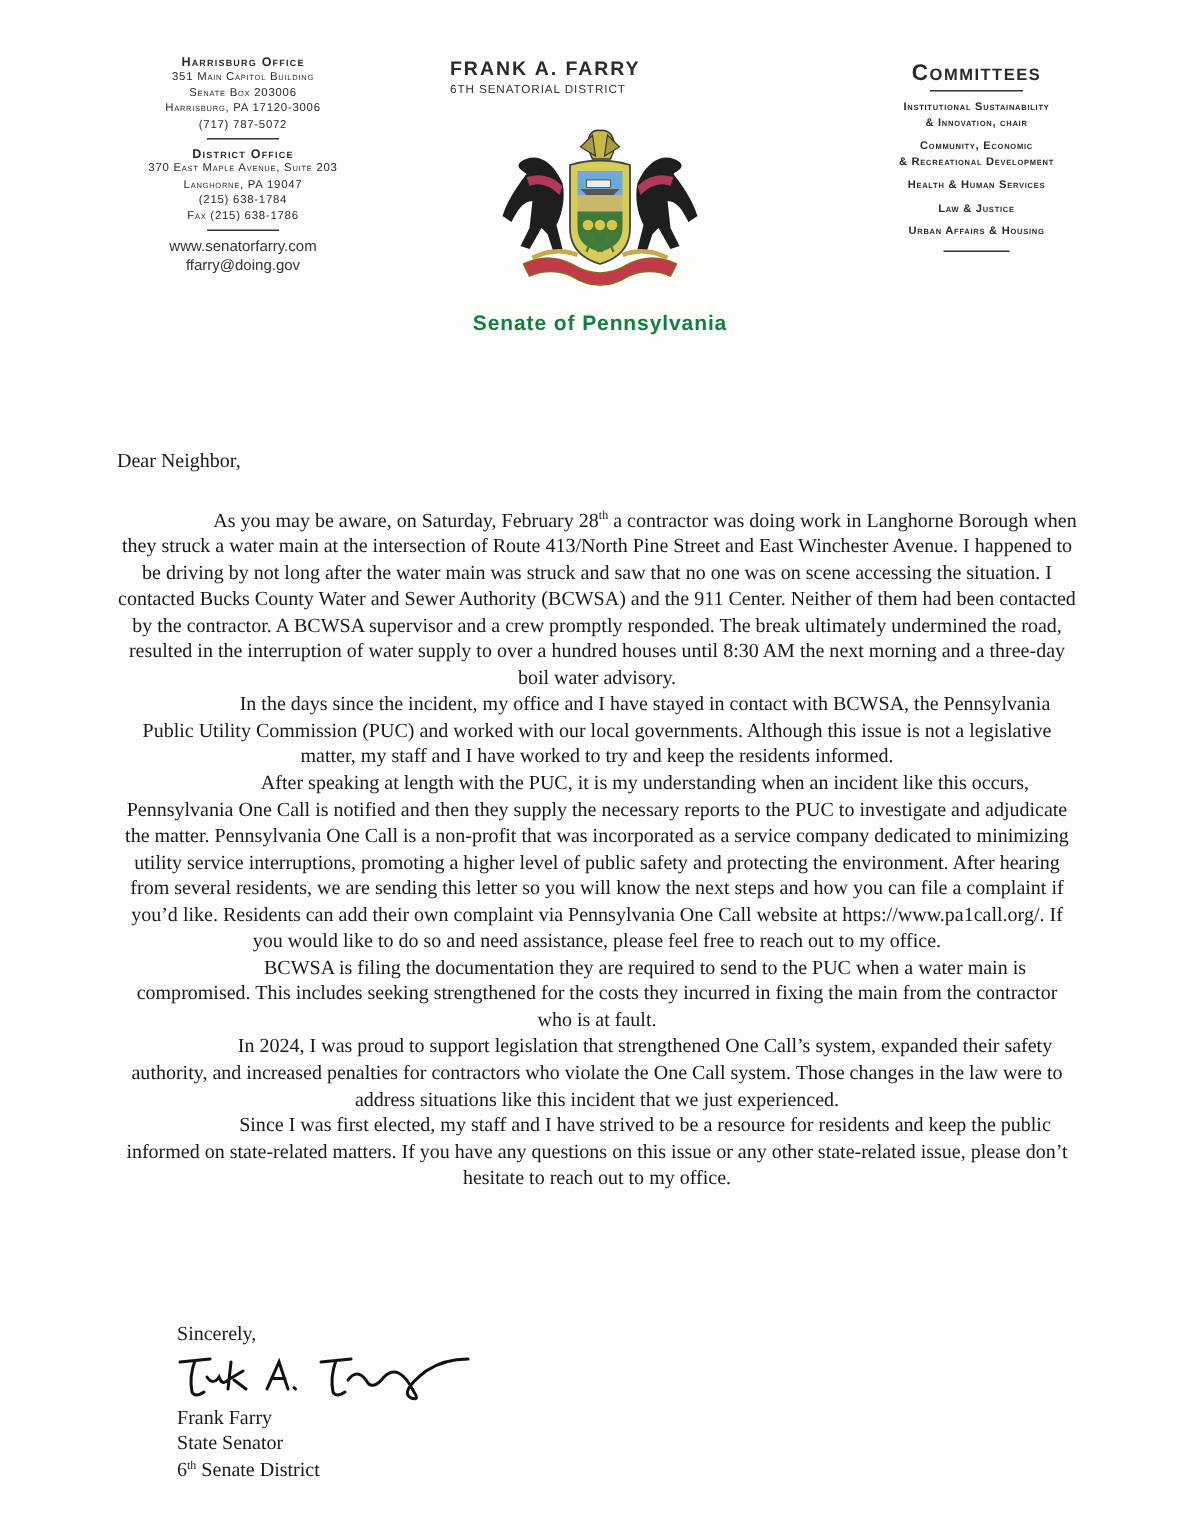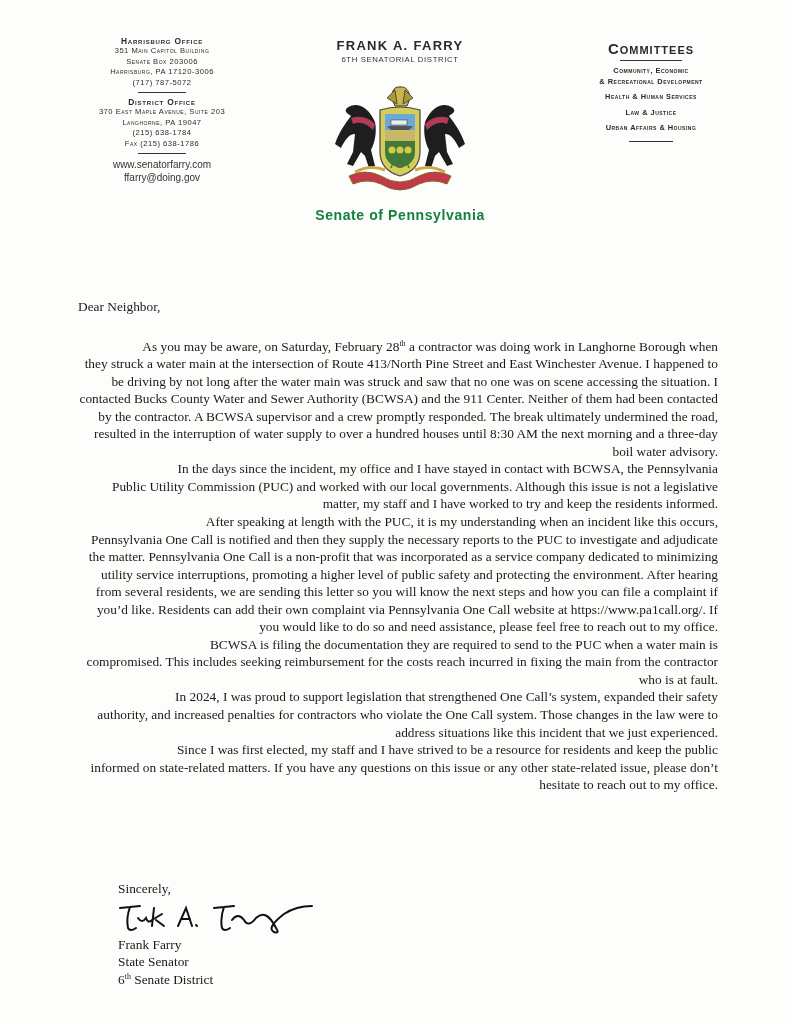--- a/index.html
+++ b/index.html
@@ -8,35 +8,35 @@
     font-family: "Liberation Serif", serif; color: #1a1a1a;
   }
   .lh-left {
     position: absolute; left: 64px; top: 36px; width: 196px; text-align: center;
     font-family: "Liberation Sans", sans-serif; font-size: 7.6px; line-height: 10.4px;
     font-variant: small-caps; letter-spacing: 0.5px; color: #2a2a2a;
   }
   .lh-left .hd { font-weight: bold; font-size: 8.4px; letter-spacing: 0.8px; }
   .rule { width: 48px; height: 0; border-top: 1px solid #333; margin: 4px auto 4px; }
   .lh-left .web { font-variant: normal; letter-spacing: 0; font-size: 10px; line-height: 13px; color: #333; }
-  .lh-center { position: absolute; left: 300px; top: 38px; width: 200px; text-align: center;
+  .lh-center { position: absolute; left: 300px; top: 38px; width: 200px; text-align: left;
     font-family: "Liberation Sans", sans-serif; }
   .lh-center .name { font-weight: bold; font-size: 13px; letter-spacing: 1.3px; color: #2a2a2a; }
   .lh-center .dist { font-size: 7.8px; letter-spacing: 0.6px; margin-top: 2px; color: #333; }
   .seal { position: absolute; left: 325px; top: 84px; width: 150px; height: 112px; }
   .senate { position: absolute; left: 290px; top: 207px; width: 220px; text-align: center;
     font-family: Liberation Sans, sans-serif; font-weight: bold; font-size: 14px; letter-spacing: 0.6px; color: #15803d; }
   .lh-right { position: absolute; left: 556px; top: 40px; width: 190px; text-align: center;
     font-family: "Liberation Sans", sans-serif; font-variant: small-caps; color: #2a2a2a; }
   .lh-right .hd { font-weight: bold; font-size: 15px; letter-spacing: 1px; }
   .lh-right .c { font-size: 7.4px; font-weight: bold; letter-spacing: 0.5px; line-height: 10.5px; margin-top: 5px; }
   .body { position: absolute; left: 78px; top: 276px; width: 640px; font-size: 13.35px; line-height: 17.55px; }
   .date { margin: 0; }
   .salute { margin-top: 22px; }
-  .para { margin: 0; text-indent: 64px; text-align: right; }
+  .para { margin: 0; text-indent: 64px; text-align: center; }
   .p1 { margin-top: 22px; }
   sup { font-size: 8px; vertical-align: 5px; line-height: 0; }
   .close { position: absolute; left: 118px; top: 880px; font-size: 13.35px; line-height: 17.5px; }
   .sig { height: 38px; position: relative; }
   .sig svg { position: absolute; left: -2px; top: 0; }
 </style>
 </head>
 <body>
 
 <div class="lh-left">
@@ -87,35 +87,39 @@
     <path d="M66 84 L70 74 L74 84 M76 84 L80 74 L84 84" stroke="#4a7a3a" stroke-width="1.5" fill="none"></path>
   </svg>
 </div>
 
 <div class="senate">Senate of Pennsylvania</div>
 
 <div class="lh-right">
   <div class="hd">Committees</div>
   <div class="rule" style="width:62px;margin-top:3px;"></div>
   <div class="c">
+    <div>Institutional Sustainability</div>
+    <div>&amp; Innovation, chair</div>
+  </div>
+  <div class="c">
     <div>Community, Economic</div>
     <div>&amp; Recreational Development</div>
   </div>
   <div class="c">Health &amp; Human Services</div>
   <div class="c">Law &amp; Justice</div>
   <div class="c">Urban Affairs &amp; Housing</div>
   <div class="rule" style="width:44px;margin-top:7px;"></div>
 </div>
 
 <div class="body">
   <p class="date salute">Dear Neighbor,</p>
   <p class="para p1"><span>As you may be aware, on Saturday, February 28</span><sup>th</sup><span> a contractor was doing work in Langhorne Borough when they struck a water main at the intersection of Route 413/North Pine Street and East Winchester Avenue. I happened to be driving by not long after the water main was struck and saw that no one was on scene accessing the situation. I contacted Bucks County Water and Sewer Authority (BCWSA) and the 911 Center. Neither of them had been contacted by the contractor. A BCWSA supervisor and a crew promptly responded. The break ultimately undermined the road, resulted in the interruption of water supply to over a hundred houses until 8:30 AM the next morning and a three-day boil water advisory.</span></p>
   <p class="para">In the days since the incident, my office and I have stayed in contact with BCWSA, the Pennsylvania Public Utility Commission (PUC) and worked with our local governments. Although this issue is not a legislative matter, my staff and I have worked to try and keep the residents informed.</p>
   <p class="para">After speaking at length with the PUC, it is my understanding when an incident like this occurs, Pennsylvania One Call is notified and then they supply the necessary reports to the PUC to investigate and adjudicate the matter. Pennsylvania One Call is a non-profit that was incorporated as a service company dedicated to minimizing utility service interruptions, promoting a higher level of public safety and protecting the environment. After hearing from several residents, we are sending this letter so you will know the next steps and how you can file a complaint if you’d like. Residents can add their own complaint via Pennsylvania One Call website at https://www.pa1call.org/. If you would like to do so and need assistance, please feel free to reach out to my office.</p>
-  <p class="para">BCWSA is filing the documentation they are required to send to the PUC when a water main is compromised. This includes seeking reimbursement for the costs reach incurred in fixing the main from the contractor who is at fault.</p>
+  <p class="para">BCWSA is filing the documentation they are required to send to the PUC when a water main is compromised. This includes seeking strengthened for the costs they incurred in fixing the main from the contractor who is at fault.</p>
   <p class="para">In 2024, I was proud to support legislation that strengthened One Call’s system, expanded their safety authority, and increased penalties for contractors who violate the One Call system. Those changes in the law were to address situations like this incident that we just experienced.</p>
   <p class="para">Since I was first elected, my staff and I have strived to be a resource for residents and keep the public informed on state-related matters. If you have any questions on this issue or any other state-related issue, please don’t hesitate to reach out to my office.</p>
 </div>
 
 <div class="close">
   <div>Sincerely,</div>
   <div class="sig">
     <svg width="200" height="38" viewBox="0 0 200 38">
       <path d="M4 10 L24 8 M14 9 Q10 20 12 30 Q14 34 20 30 M22 20 Q26 26 30 20 Q32 26 36 22 M38 10 L36 28 M36 22 L46 16 M40 22 L48 28" stroke="#111" stroke-width="2" fill="none" stroke-linecap="round"></path>
       <path d="M62 28 L70 10 L76 28 M65 21 L74 21 M80 27 L81 28" stroke="#111" stroke-width="2" fill="none" stroke-linecap="round"></path>

